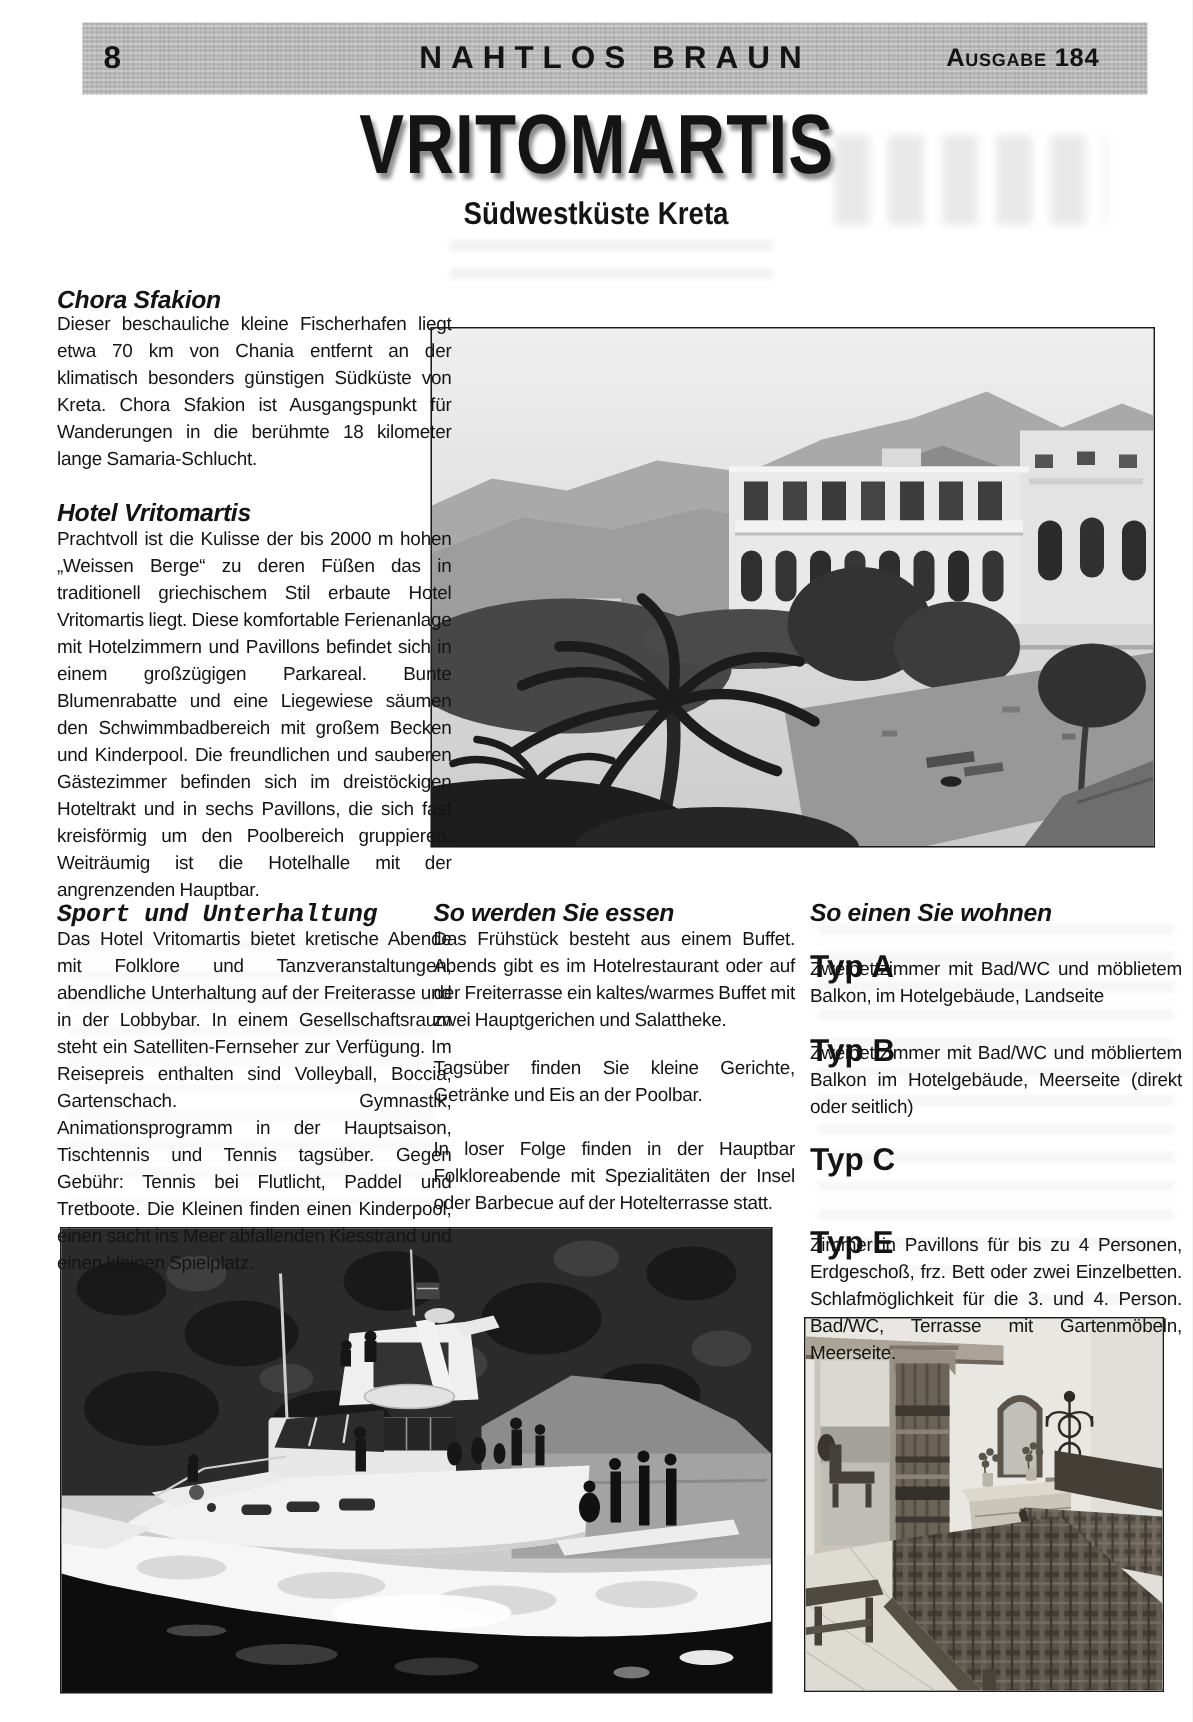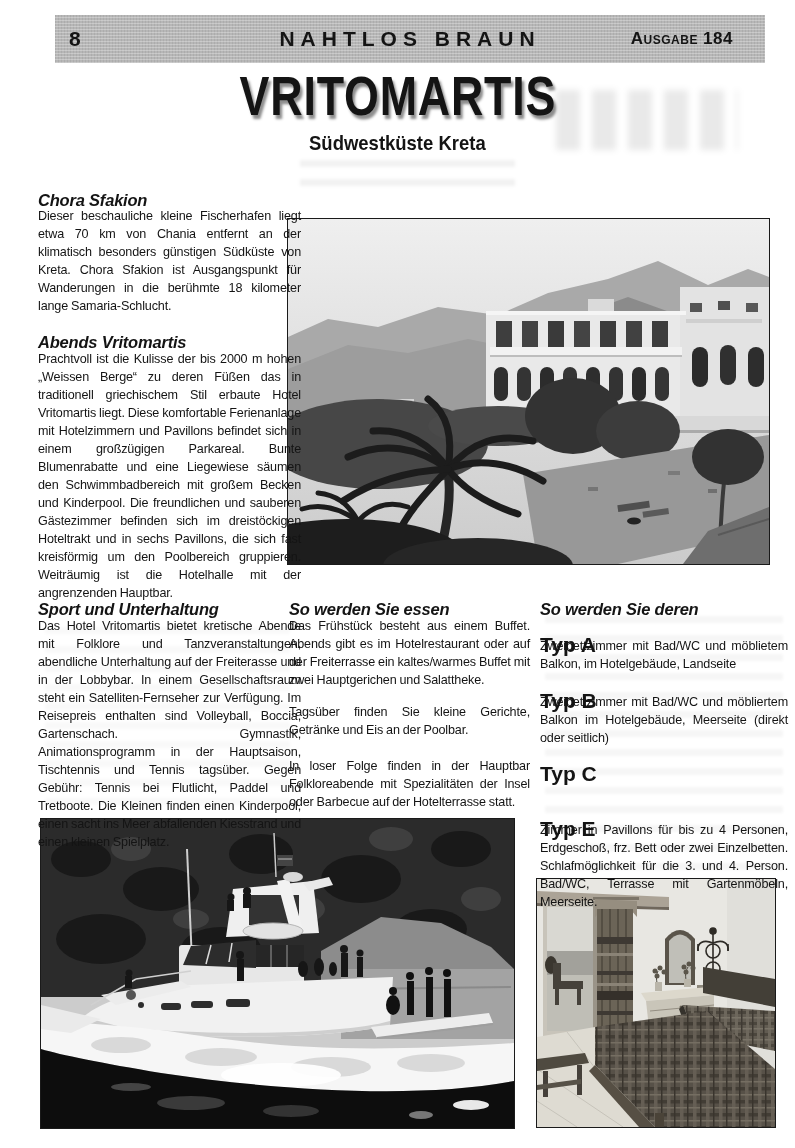--- a/index.html
+++ b/index.html
@@ -68,32 +68,32 @@
   <div class="title-wrap">
     <span class="big">VRITOMARTIS</span>
   </div>
   <div class="subtitle-wrap">
     <span class="sub">Südwestküste Kreta</span>
   </div>
 
   <h3 class="sec-h colL" style="top:174px;">Chora Sfakion</h3>
   <p class="body-p colL" style="top:194px;">Dieser beschauliche kleine Fischerhafen liegt etwa 70 km von Chania entfernt an der klimatisch besonders günstigen Südküste von Kreta. Chora Sfakion ist Ausgangspunkt für Wanderungen in die berühmte 18 kilometer lange Samaria-Schlucht.</p>
 
-  <h3 class="sec-h colL" style="top:316px;">Abends Vritomartis</h3>
+  <h3 class="sec-h colL" style="top:316px;">Hotel Vritomartis</h3>
   <p class="body-p colL" style="top:337px;">Prachtvoll ist die Kulisse der bis 2000 m hohen „Weissen Berge“ zu deren Füßen das in traditionell griechischem Stil erbaute Hotel Vritomartis liegt. Diese komfortable Ferienanlage mit Hotelzimmern und Pavillons befindet sich in einem großzügigen Parkareal. Bunte Blumenrabatte und eine Liegewiese säumen den Schwimmbadbereich mit großem Becken und Kinderpool. Die freundlichen und sauberen Gästezimmer befinden sich im dreistöckigen Hoteltrakt und in sechs Pavillons, die sich fast kreisförmig um den Poolbereich gruppieren. Weiträumig ist die Hotelhalle mit der angrenzenden Hauptbar.</p>
 
-  <h3 class="sec-h colL" style="top:583px;">Sport und Unterhaltung</h3>
+  <h3 class="sec-h colL" style="top:583px;font-family:Liberation Mono, monospace;">Sport und Unterhaltung</h3>
   <p class="body-p colL" style="top:604px;">Das Hotel Vritomartis bietet kretische Abende mit Folklore und Tanzveranstaltungen, abendliche Unterhaltung auf der Freiterasse und in der Lobbybar. In einem Gesellschaftsraum steht ein Satelliten-Fernseher zur Verfügung. Im Reisepreis enthalten sind Volleyball, Boccia, Gartenschach. Gymnastik, Animationsprogramm in der Hauptsaison, Tischtennis und Tennis tagsüber. Gegen Gebühr: Tennis bei Flutlicht, Paddel und Tretboote. Die Kleinen finden einen Kinderpool, einen sacht ins Meer abfallenden Kiesstrand und einen kleinen Spielplatz.</p>
 
   <h3 class="sec-h colM" style="top:583px;">So werden Sie essen</h3>
   <p class="body-p colM" style="top:604px;">Das Frühstück besteht aus einem Buffet. Abends gibt es im Hotelrestaurant oder auf der Freiterrasse ein kaltes/warmes Buffet mit zwei Hauptgerichen und Salattheke.</p>
   <p class="body-p colM" style="top:744px;">In loser Folge finden in der Hauptbar Folkloreabende mit Spezialitäten der Insel oder Barbecue auf der Hotelterrasse statt.</p>
   <p class="body-p colM" style="top:690px;">Tagsüber finden Sie kleine Gerichte, Getränke und Eis an der Poolbar.</p>
 
-  <h3 class="sec-h colR" style="top:583px;">So werden Sie deren</h3>
+  <h3 class="sec-h colR" style="top:583px;">So einen Sie wohnen</h3>
 
   <h4 class="typ-h colR" style="top:605px;">Typ A</h4>
   <p class="body-p colR" style="top:624px;">Zweibettzimmer mit Bad/WC und möblietem Balkon, im Hotelgebäude, Landseite</p>
 
   <h4 class="typ-h colR" style="top:661px;">Typ B</h4>
   <p class="body-p colR" style="top:680px;">Zweibettzimmer mit Bad/WC und möbliertem Balkon im Hotelgebäude, Meerseite (direkt oder seitlich)</p>
 
   <h4 class="typ-h colR" style="top:734px;">Typ C</h4>
 
   <h4 class="typ-h colR" style="top:789px;">Typ E</h4>

